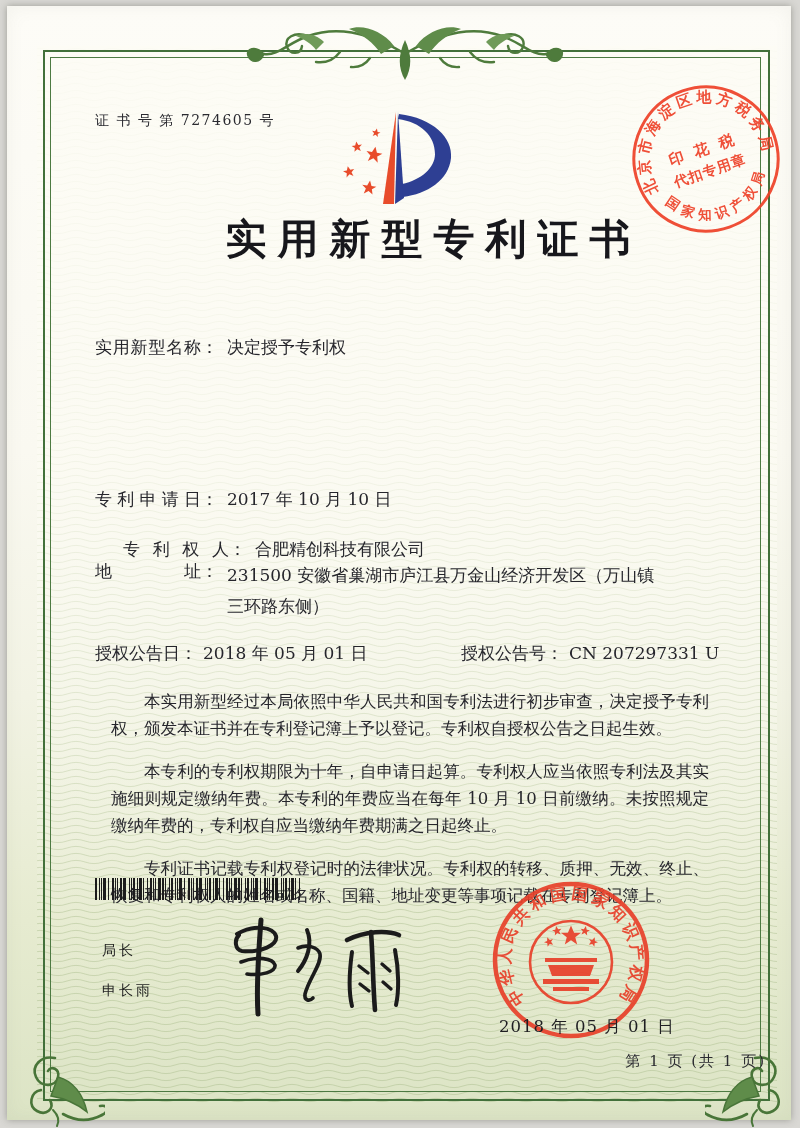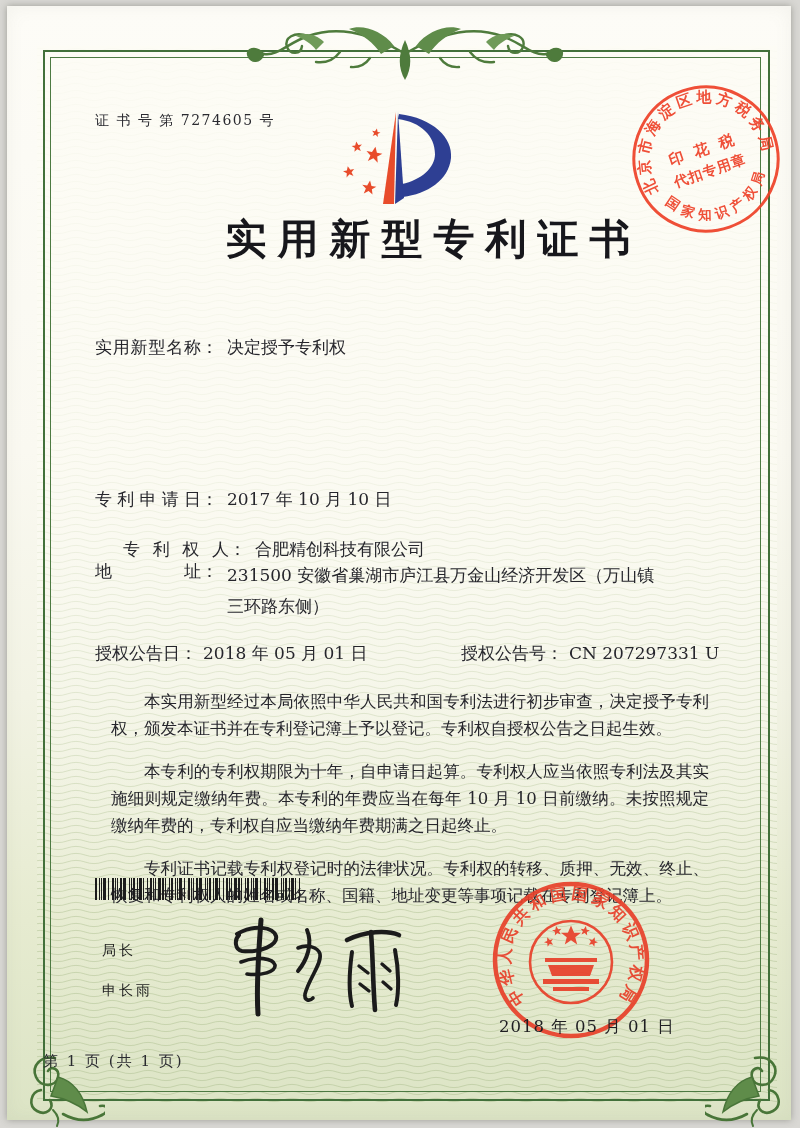--- a/index.html
+++ b/index.html
@@ -26,21 +26,21 @@
          letter-spacing:11px;color:#17171c;padding-left:29px;}
   .f-row{left:88px;width:630px;font-size:17px;color:#26262c;}
   .f-label{display:inline-block;width:106px;text-align:justify;text-align-last:justify;vertical-align:top;}
   .f-colon{vertical-align:top;}
   .f-value{margin-left:9px;vertical-align:top;display:inline-block;}
   .pre{white-space:pre-line;width:468px;line-height:1.8;}
   .grant-right{position:absolute;left:366px;top:0;}
   .paras{left:88px;top:666px;width:630px;font-size:16.5px;line-height:1.64;color:#26262c;text-align:justify;}
   .paras p{margin:16px;text-indent:2em;}
   .director{left:95px;font-size:14px;letter-spacing:3px;color:#222;}
-  .footer{left:36px;top:1046px;width:723px;text-align:left;font-size:15px;color:#2a2a30;letter-spacing:2px;}
+  .footer{left:36px;top:1046px;width:723px;text-align:right;font-size:15px;color:#2a2a30;letter-spacing:2px;}
   .seal-tax{left:604px;top:58px;transform:rotate(-19deg);}
   .seal-cnipa{left:474px;top:864px;}
   .seal-date{left:492px;top:1010px;width:200px;font-size:16.5px;color:#1e1e22;letter-spacing:1px;}
   svg{display:block;}
   .seal-svg{opacity:.92;}
 </style>
 </head>
 <body>
 
 <div class="paper">

